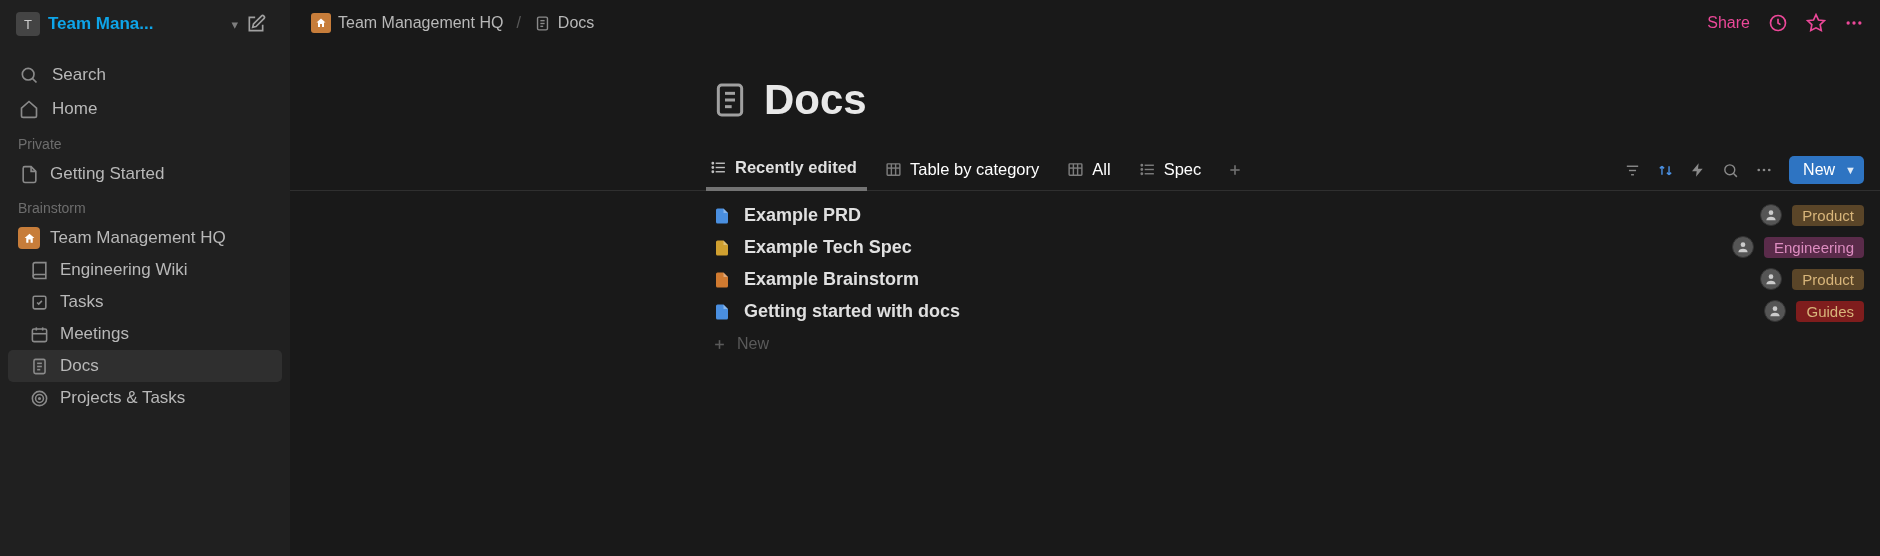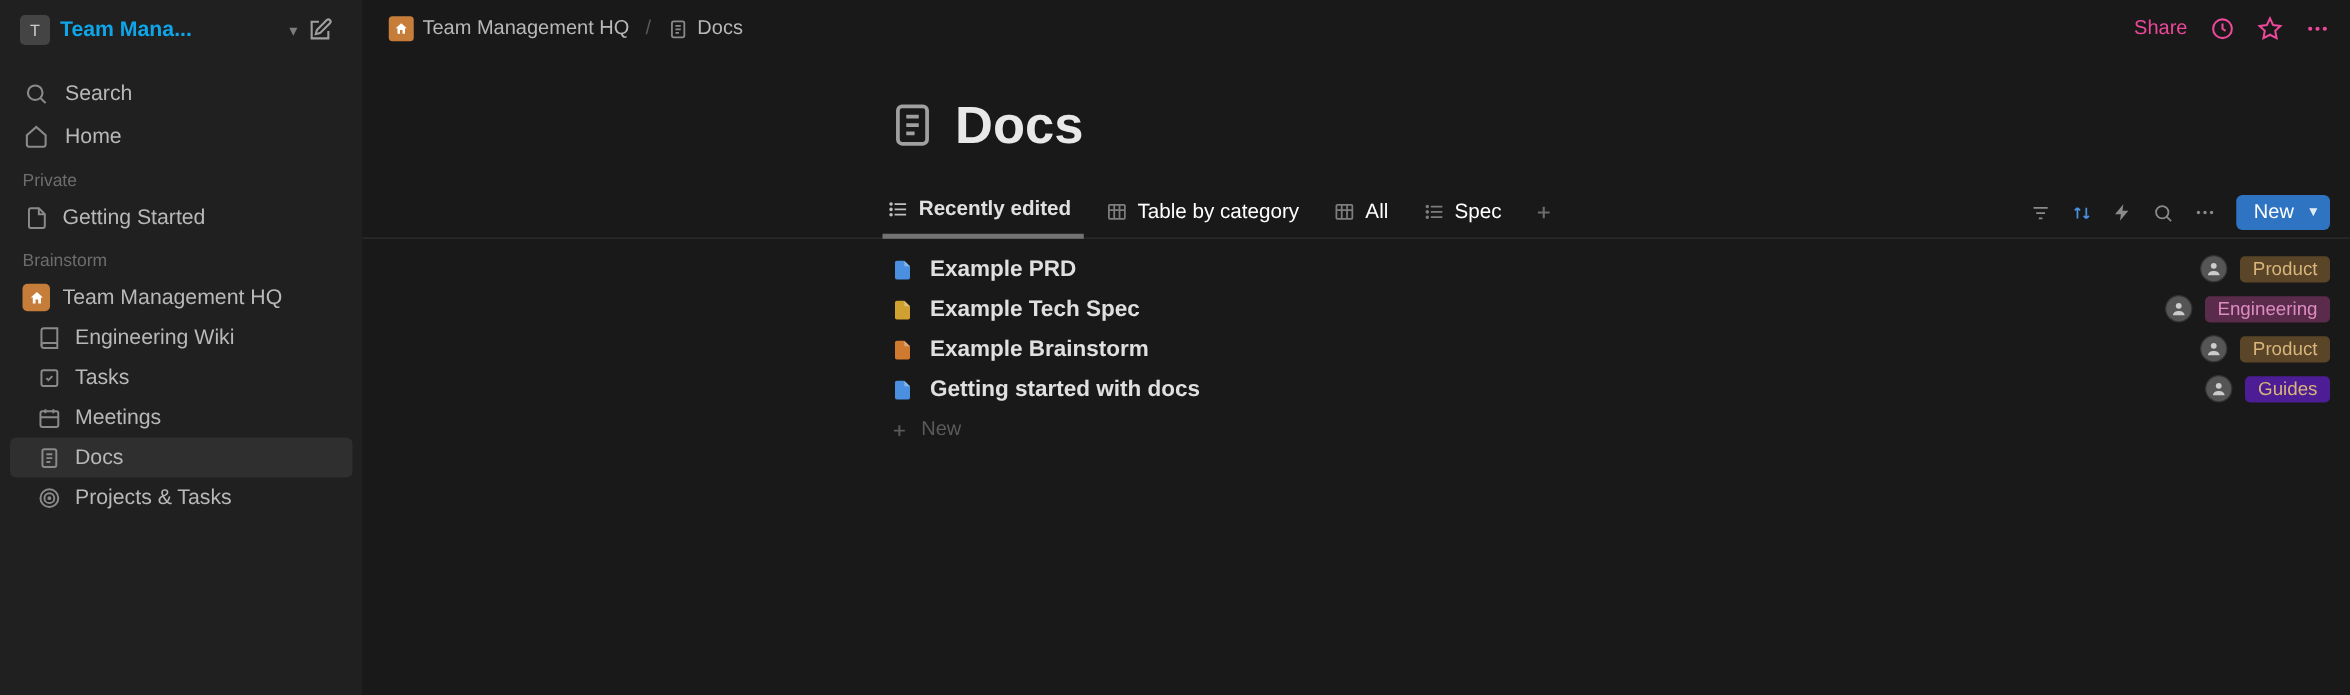--- a/index.html
+++ b/index.html
@@ -274,21 +274,21 @@
   color: #ddd;
   border: 1px solid #333;
 }
 .tag {
   padding: 2px 10px;
   border-radius: 4px;
   font-size: 15px;
 }
 .tag-product { background: #5a4528; color: #d8b57a; }
 .tag-engineering { background: #5a2b4a; color: #dd8cc0; }
-.tag-guides { background: #4c1d95; color: #d8b57a; }
+.tag-guides { background: #7f1d1d; color: #d8b57a; }
 
 .new-row {
   display: flex;
   align-items: center;
   gap: 10px;
   padding: 8px 0 0 6px;
   color: #5a5a5a;
   font-size: 16px;
   cursor: pointer;
 }

